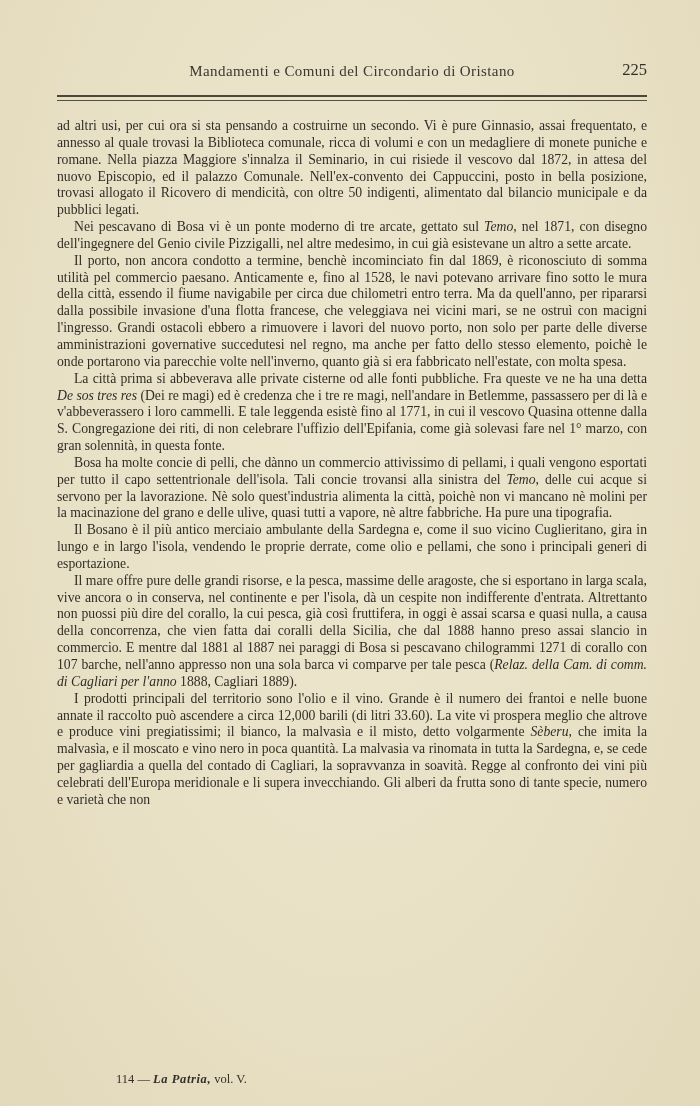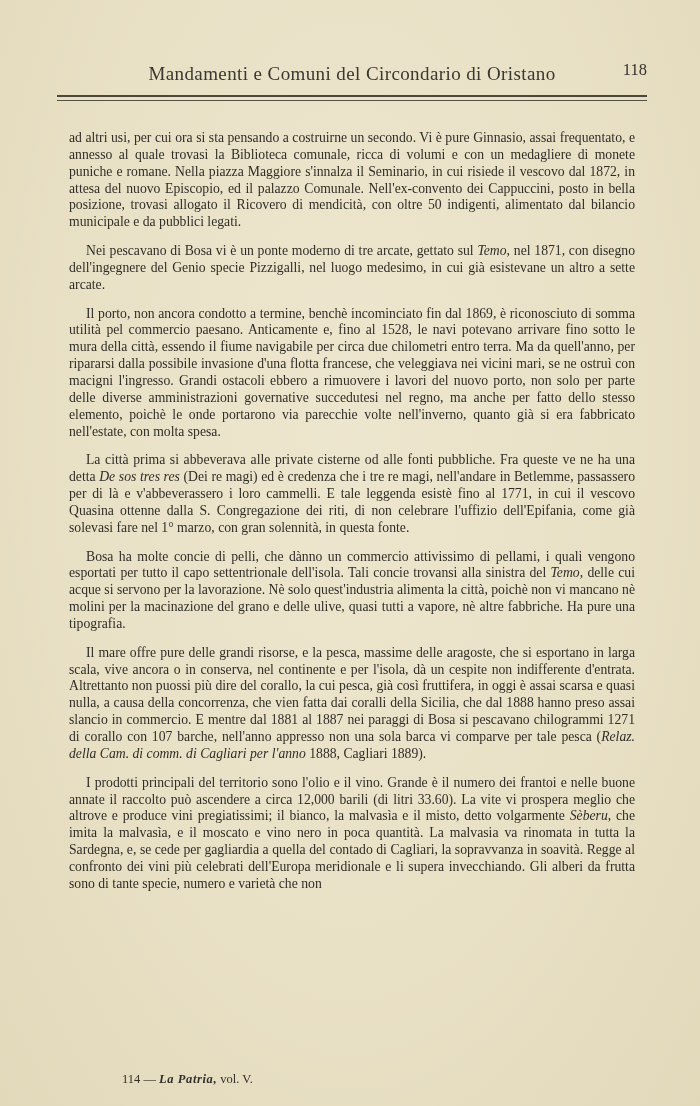--- a/index.html
+++ b/index.html
@@ -23,21 +23,21 @@
     top: 63px;
     left: 57px;
     right: 53px;
     height: 20px;
   }
   .running-title {
     position: absolute;
     left: 0;
     right: 0;
     text-align: center;
-    font-size: 19px;
+    font-size: 15px;
     letter-spacing: 0.4px;
     color: #3a372f;
   }
   .page-number {
     position: absolute;
     right: 0;
     top: -3px;
     font-size: 16.5px;
     color: #33302a;
   }
@@ -64,61 +64,62 @@
     bottom: 44px;
     overflow: hidden;
     font-size: 13.7px;
     line-height: 16.85px;
     text-align: justify;
     -webkit-hyphens: auto;
     hyphens: auto;
     color: #302d27;
   }
   .para {
-    margin: 12px;
+    margin: 0;
   }
   .para.indent {
     text-indent: 17px;
   }
   .para em {
   }
   .footer {
     position: absolute;
-    left: 122px;
+    left: 116px;
     top: 1072px;
     font-size: 12.5px;
     color: #33302a;
   }
   .footer .work {
     font-weight: bold;
     font-style: italic;
     letter-spacing: 0.6px;
   }
 </style>
 </head>
 <body>
 
 <div class="page">
 
   <div class="header">
     <div class="running-title">Mandamenti e Comuni del Circondario di Oristano</div>
-    <div class="page-number">118</div>
+    <div class="page-number">225</div>
   </div>
 
   <div class="rule-double">
     <div class="rule-thick"></div>
     <div class="rule-thin"></div>
   </div>
 
   <div class="body-text">
       <p class="para"><span>ad altri usi, per cui ora si sta pensando a costruirne un secondo. Vi è pure Ginnasio, assai frequentato, e annesso al quale trovasi la Biblioteca comunale, ricca di volumi e con un medagliere di monete puniche e romane. Nella piazza Maggiore s'innalza il Seminario, in cui risiede il vescovo dal 1872, in attesa del nuovo Episcopio, ed il palazzo Comunale. Nell'ex-convento dei Cappuccini, posto in bella posizione, trovasi allogato il Ricovero di mendicità, con oltre 50 indigenti, alimentato dal bilancio municipale e da pubblici legati.</span></p>
-      <p class="para indent"><span>Nei pescavano di Bosa vi è un ponte moderno di tre arcate, gettato sul </span><em>Temo</em><span>, nel 1871, con disegno dell'ingegnere del Genio specie Pizzigalli, nel luogo medesimo, in cui già esistevane un altro a sette arcate.</span></p>
+      <p class="para indent"><span>Nei pescavano di Bosa vi è un ponte moderno di tre arcate, gettato sul </span><em>Temo</em><span>, nel 1871, con disegno dell'ingegnere del Genio civile Pizzigalli, nel altre medesimo, in cui già esistevane un altro a sette arcate.</span></p>
       <p class="para indent"><span>Il porto, non ancora condotto a termine, benchè incominciato fin dal 1869, è riconosciuto di somma utilità pel commercio paesano. Anticamente e, fino al 1528, le navi potevano arrivare fino sotto le mura della città, essendo il fiume navigabile per circa due chilometri entro terra. Ma da quell'anno, per ripararsi dalla possibile invasione d'una flotta francese, che veleggiava nei vicini mari, se ne ostruì con macigni l'ingresso. Grandi ostacoli ebbero a rimuovere i lavori del nuovo porto, non solo per parte delle diverse amministrazioni governative succedutesi nel regno, ma anche per fatto dello stesso elemento, poichè le onde portarono via parecchie volte nell'inverno, quanto già si era fabbricato nell'estate, con molta spesa.</span></p>
       <p class="para indent"><span>La città prima si abbeverava alle private cisterne od alle fonti pubbliche. Fra queste ve ne ha una detta </span><em>De sos tres res</em><span> (Dei re magi) ed è credenza che i tre re magi, nell'andare in Betlemme, passassero per di là e v'abbeverassero i loro cammelli. E tale leggenda esistè fino al 1771, in cui il vescovo Quasina ottenne dalla S. Congregazione dei riti, di non celebrare l'uffizio dell'Epifania, come già solevasi fare nel 1° marzo, con gran solennità, in questa fonte.</span></p>
       <p class="para indent"><span>Bosa ha molte concie di pelli, che dànno un commercio attivissimo di pellami, i quali vengono esportati per tutto il capo settentrionale dell'isola. Tali concie trovansi alla sinistra del </span><em>Temo</em><span>, delle cui acque si servono per la lavorazione. Nè solo quest'industria alimenta la città, poichè non vi mancano nè molini per la macinazione del grano e delle ulive, quasi tutti a vapore, nè altre fabbriche. Ha pure una tipografia.</span></p>
+      <p class="para indent"><span>Il Bosano è il più antico merciaio ambulante della Sardegna e, come il suo vicino Cuglieritano, gira in lungo e in largo l'isola, vendendo le proprie derrate, come olio e pellami, che sono i principali generi di esportazione.</span></p>
       <p class="para indent"><span>Il mare offre pure delle grandi risorse, e la pesca, massime delle aragoste, che si esportano in larga scala, vive ancora o in conserva, nel continente e per l'isola, dà un cespite non indifferente d'entrata. Altrettanto non puossi più dire del corallo, la cui pesca, già così fruttifera, in oggi è assai scarsa e quasi nulla, a causa della concorrenza, che vien fatta dai coralli della Sicilia, che dal 1888 hanno preso assai slancio in commercio. E mentre dal 1881 al 1887 nei paraggi di Bosa si pescavano chilogrammi 1271 di corallo con 107 barche, nell'anno appresso non una sola barca vi comparve per tale pesca (</span><em>Relaz. della Cam. di comm. di Cagliari per l'anno</em><span> 1888, Cagliari 1889).</span></p>
       <p class="para indent"><span>I prodotti principali del territorio sono l'olio e il vino. Grande è il numero dei frantoi e nelle buone annate il raccolto può ascendere a circa 12,000 barili (di litri 33.60). La vite vi prospera meglio che altrove e produce vini pregiatissimi; il bianco, la malvasìa e il misto, detto volgarmente </span><em>Sèberu</em><span>, che imita la malvasìa, e il moscato e vino nero in poca quantità. La malvasia va rinomata in tutta la Sardegna, e, se cede per gagliardia a quella del contado di Cagliari, la sopravvanza in soavità. Regge al confronto dei vini più celebrati dell'Europa meridionale e li supera invecchiando. Gli alberi da frutta sono di tante specie, numero e varietà che non</span></p>
     </div>
 
   <div class="footer">
     <span>114 — </span><span class="work">La Patria,</span><span> vol. V.</span>
   </div>
 
 </div>
 

